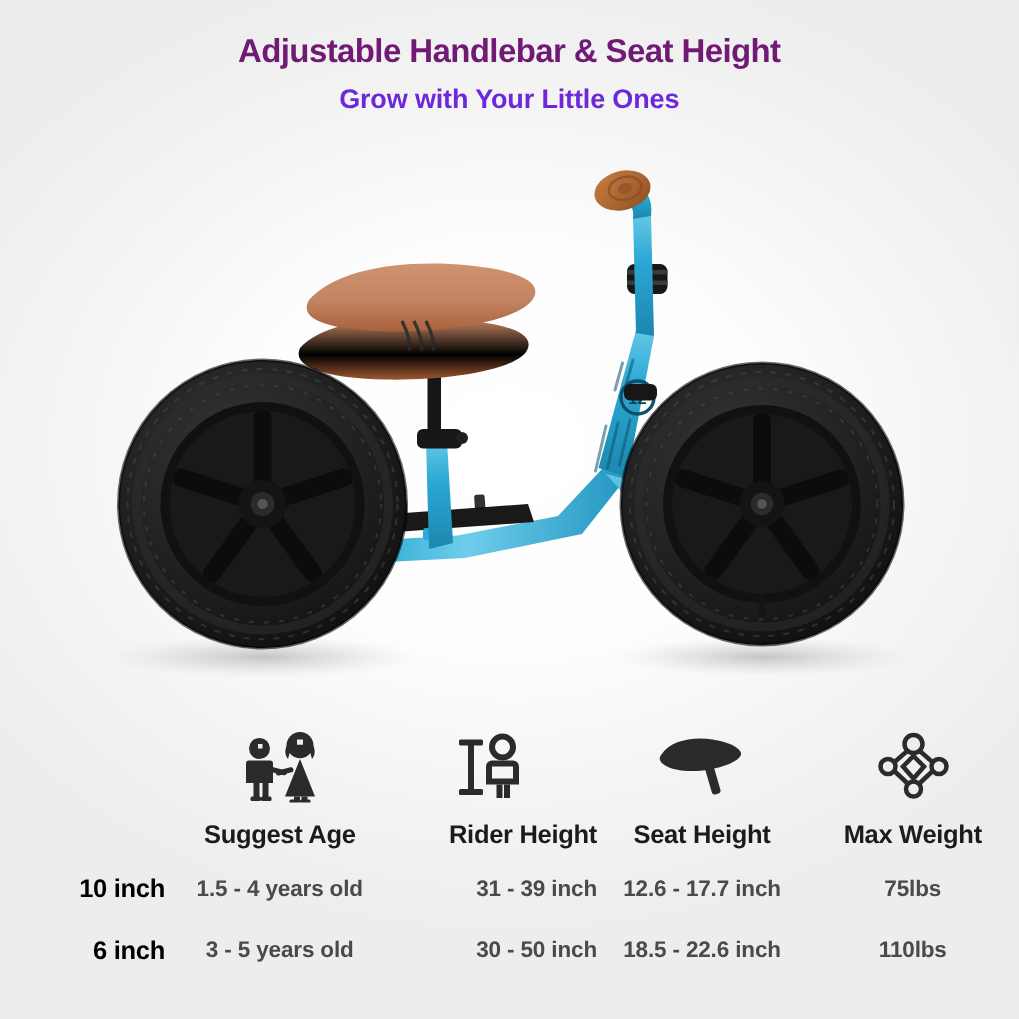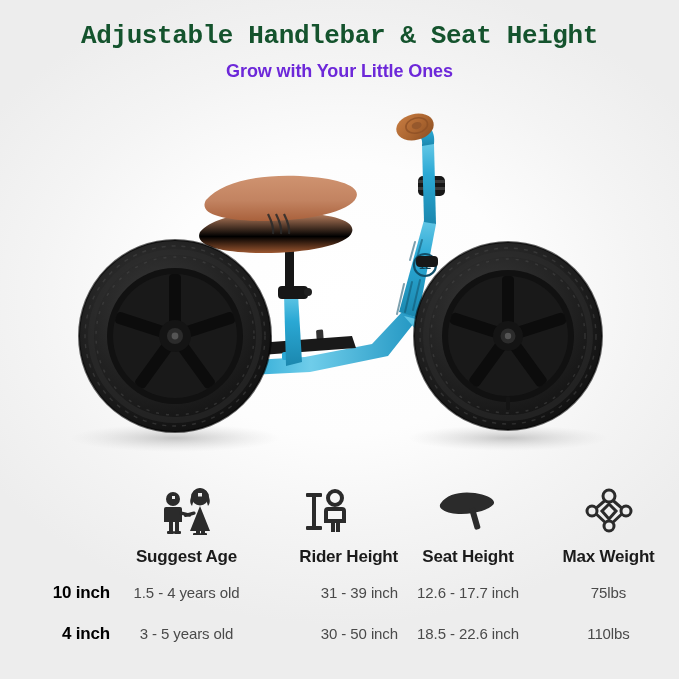--- a/index.html
+++ b/index.html
@@ -10,22 +10,22 @@
       radial-gradient(ellipse 62% 48% at 50% 44%, #ffffff 0%, #fdfdfd 42%, #f4f4f4 72%, #ededed 100%),
       #ededed;
     overflow:hidden;
     position:relative;
   }
   .infographic { position:relative; width:679px; height:679px; }
 
   
   .header { padding-top:22px; text-align:center; }
   .title {
-    font-size:26px; font-weight:bold; color:#14532d;
-    letter-spacing:-0.4px; line-height:1.1;font-family:Liberation Mono, monospace;
+    font-size:22px; font-weight:bold; color:#701a75;
+    letter-spacing:-0.4px; line-height:1.1;
   }
   .subtitle {
     margin-top:10px; font-size:18px; font-weight:bold;
     color:#6d28d9; letter-spacing:-0.1px;
   }
 
   
   .stage { position:absolute; left:0; top:104px; width:679px; height:374px; }
   .stage svg { display:block; width:679px; height:374px; }
 
@@ -45,21 +45,21 @@
   .icon-row svg { display:block; }
 
   .head-row { height:30px; }
   .head-row div { font-size:17px; font-weight:bold; color:#1b1b1b; letter-spacing:-0.2px; }
 
   .data-row { height:41px; }
   .data-row .c-label {
     font-size:17px; font-weight:bold; color:#000000; letter-spacing:-0.2px;
   }
   .data-row .c-1,.data-row .c-2,.data-row .c-3,.data-row .c-4 {
-    font-size:15px; color:#4a4a4a; letter-spacing:-0.1px;
+    font-size:15px; color:#4a4a4a; letter-spacing:-0.1px;font-weight:bold;
   }
 </style>
 </head>
 <body>
 
 <div class="infographic">
 
   <div class="header">
     <div class="title">Adjustable Handlebar &amp; Seat Height</div>
     <div class="subtitle">Grow with Your Little Ones</div>
@@ -305,21 +305,21 @@
 
     <div class="spec-row data-row">
       <div class="c-label">10 inch</div>
       <div class="c-1">1.5 - 4 years old</div>
       <div class="c-2">31 - 39 inch</div>
       <div class="c-3">12.6 - 17.7 inch</div>
       <div class="c-4">75lbs</div>
     </div>
 
     <div class="spec-row data-row">
-      <div class="c-label">4 inch</div>
+      <div class="c-label">6 inch</div>
       <div class="c-1">3 - 5 years old</div>
       <div class="c-2">30 - 50 inch</div>
       <div class="c-3">18.5 - 22.6 inch</div>
       <div class="c-4">110lbs</div>
     </div>
 
   </div>
 </div>
 
 </body></html>

